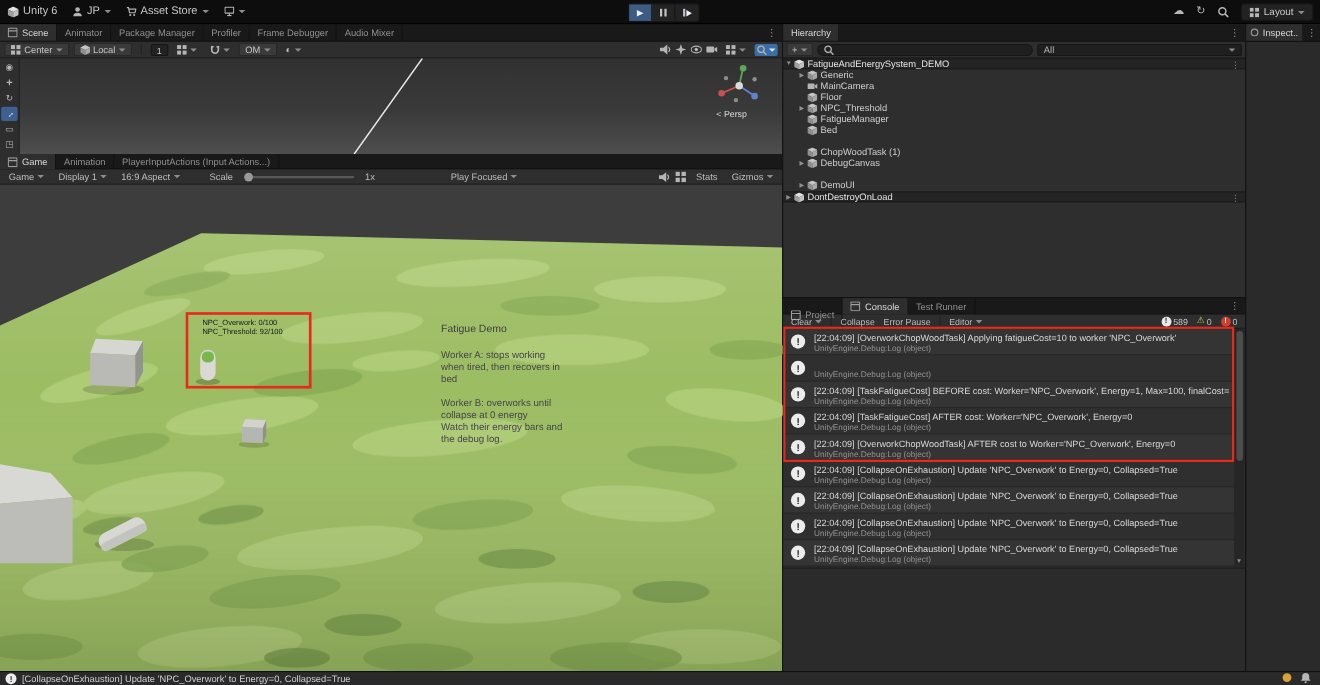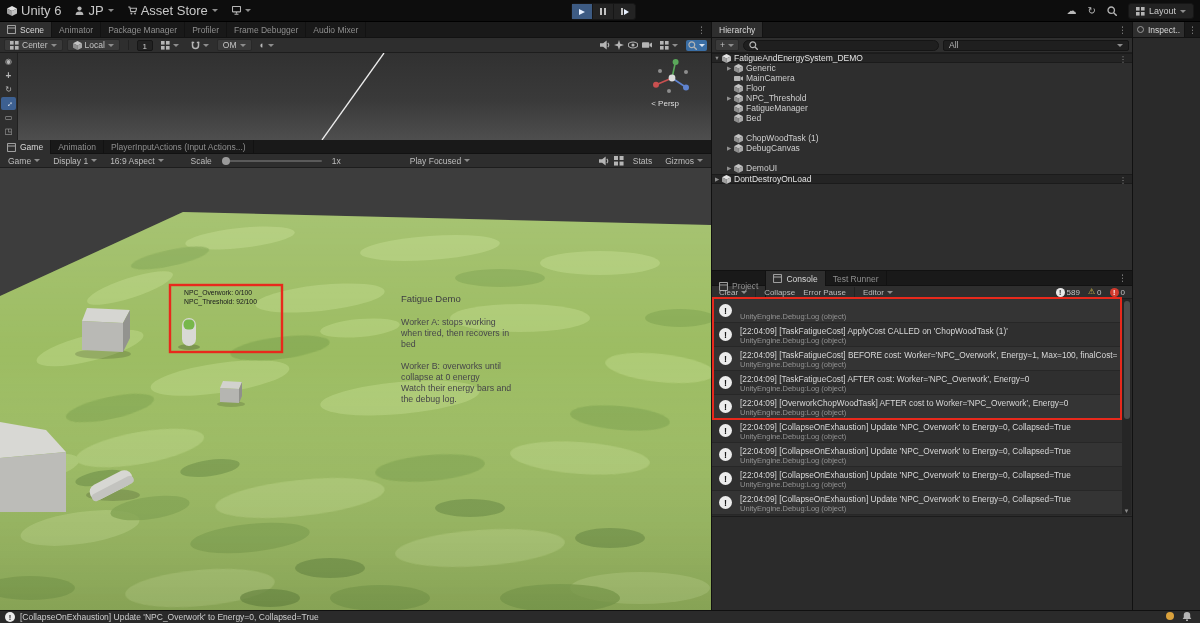--- a/index.html
+++ b/index.html
@@ -2,21 +2,21 @@
 <html><head>
 <meta charset="utf-8">
 <style>
   *{box-sizing:border-box;margin:0;padding:0}
   body{margin:0;background:#000;font-family:"Liberation Sans",sans-serif}
   #root{position:relative;width:1200px;height:623px;background:#161616;overflow:hidden;color:#c8c8c8;font-size:9px;cursor:default}
   .abs{position:absolute}
 
   
   #menubar{left:0;top:0;width:1200px;height:22px;background:#0d0d0d;border-bottom:1px solid #000;display:flex;align-items:center}
-  .mb-item{display:flex;align-items:center;gap:4px;padding:0 7px;height:22px;color:#c9c9c9;font-size:13px}
+  .mb-item{display:flex;align-items:center;gap:4px;padding:0 7px;height:22px;color:#c9c9c9;font-size:10px}
   .caret{width:0;height:0;border-left:3px solid transparent;border-right:3px solid transparent;border-top:3.5px solid #8d8d8d}
   #transport{position:absolute;left:571px;top:3px;display:flex;background:#232323;border:1px solid #161616;border-radius:3px}
   .tbtn{width:21px;height:15px;display:flex;align-items:center;justify-content:center;border-right:1px solid #161616}
   .tbtn:last-child{border-right:none}
   .tbtn.active{background:#3d5b83}
   .play-tri{width:0;height:0;border-top:3.5px solid transparent;border-bottom:3.5px solid transparent;border-left:6px solid #e8f1ff}
   .pause-bars{display:flex;gap:2px}
   .pause-bars i{display:block;width:2px;height:7px;background:#c2c2c2}
   .step-wrap{display:flex;align-items:center;gap:1px}
   .step-bar{width:2px;height:7px;background:#c2c2c2}
@@ -668,25 +668,25 @@
       </div>
       <div class="badge">
         <span class="mini-err">!</span>
         <span>0</span>
       </div>
     </div>
 
     <div id="console-list">
       <div class="centry odd" style="top:0">
         <span class="cicon">!</span>
+        <span class="cmsg">[22:04:09] [OverworkChopWoodTask] Applying fatigueCost=10 to worker 'NPC_Overwork'</span>
         <span class="csrc">UnityEngine.Debug:Log (object)</span>
       </div>
       <div class="centry even" style="top:24px">
         <span class="cicon">!</span>
-        <span class="cmsg">[22:04:09] [TaskFatigueCost] ApplyCost CALLED on 'ChopWoodTask (1)'</span>
         <span class="csrc">UnityEngine.Debug:Log (object)</span>
       </div>
       <div class="centry odd" style="top:48px">
         <span class="cicon">!</span>
         <span class="cmsg">[22:04:09] [TaskFatigueCost] BEFORE cost: Worker='NPC_Overwork', Energy=1, Max=100, finalCost=10</span>
         <span class="csrc">UnityEngine.Debug:Log (object)</span>
       </div>
       <div class="centry even" style="top:72px">
         <span class="cicon">!</span>
         <span class="cmsg">[22:04:09] [TaskFatigueCost] AFTER cost: Worker='NPC_Overwork', Energy=0</span>

